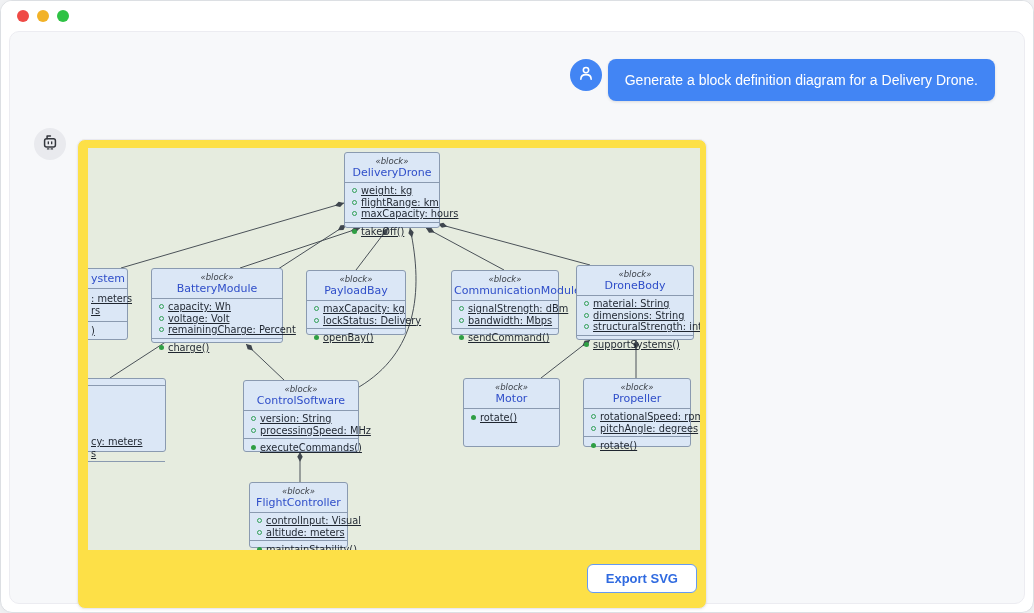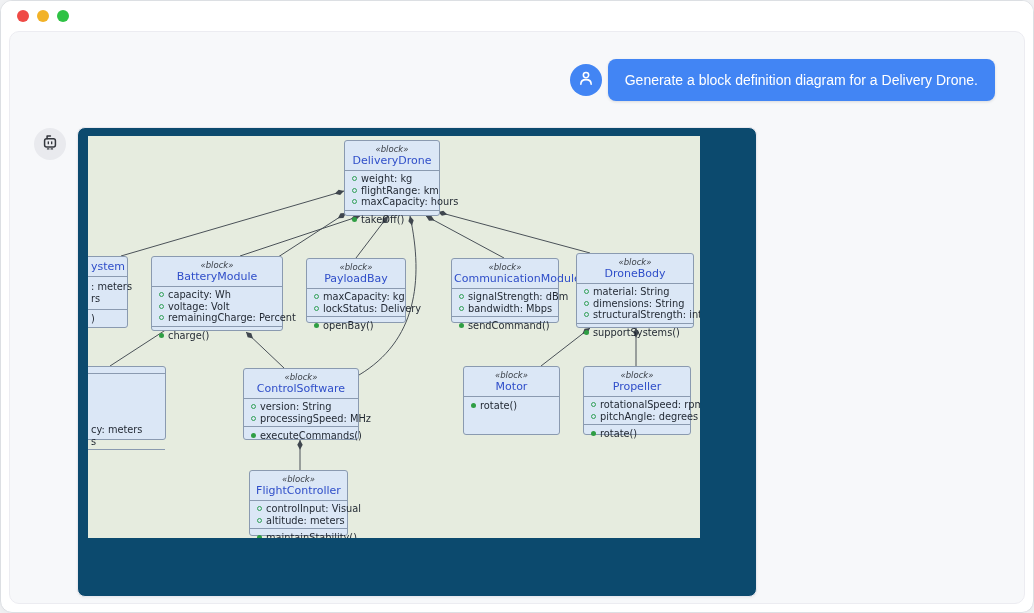--- a/index.html
+++ b/index.html
@@ -16,57 +16,57 @@
   .dot.red { background:#ef4a46; }
   .dot.yellow { background:#f2b227; }
   .dot.green { background:#2ec244; }
 
   .panel {
     position: absolute; left: 8px; right: 8px; top: 30px; bottom: 8px;
     background: #f7f8fa; border: 1px solid #ececf1; border-radius: 10px;
   }
 
   
-  .chat-row { position: absolute; top: 27px; right: 29px; display: flex; align-items: center; gap: 6px; }
+  .chat-row { position: absolute; top: 27px; right: 29px; display: flex; gap: 6px; }
   .avatar { width: 32px; height: 32px; border-radius: 50%; flex: 0 0 auto;
             display: flex; align-items: center; justify-content: center; }
   .avatar.user { background: #4285f4; }
   .bubble {
     background: #4285f4; color: #fff; font-size: 14px; line-height: 20px;
     padding: 11px 17px; border-radius: 8px; box-shadow: 0 1px 3px rgba(0,0,0,.12);
   }
 
   
   .bot-avatar { position: absolute; left: 24px; top: 96px; width: 32px; height: 32px;
     border-radius: 50%; background: #e9eaee; display:flex; align-items:center; justify-content:center; }
 
   .card {
-    position: absolute; left: 67px; top: 95px; width: 680px; height: 470px;
-    background: #0c4a6e; border: 1px solid #e9e9ef; border-radius: 8px;
+    position: absolute; left: 67px; top: 107px; width: 630px; height: 470px;
+    background: #fde047; border: 1px solid #e9e9ef; border-radius: 8px;
     box-shadow: 0 1px 3px rgba(0,0,0,.05);
   }
   .canvas {
     position: absolute; left: 10px; top: 8px; width: 612px; height: 402px;
     background: #e6ecdf; overflow: hidden;
   }
   .canvas svg.wires { position: absolute; inset: 0; width: 612px; height: 402px; }
   .conn { fill: none; stroke: #4a5158; stroke-width: 1; }
 
   
   .blk {
     position: absolute; background: #dbe7f6; border: 1px solid #8a9ab0; border-radius: 3px;
     display: flex; flex-direction: column;
     font-family: "DejaVu Sans", sans-serif; color: #1f2630;
   }
   .blk .hd { flex: 0 0 auto; text-align: center; padding: 3px 2px 3px; border-bottom: 1px solid #8a9ab0; }
   .blk .st { font-size: 8.5px; font-style: italic; color: #3a3f46; line-height: 10px; }
   .blk .nm { font-size: 11px; color: #2f4ec9; line-height: 13px; }
   .blk .at { flex: 1 1 auto; padding: 2px 0; border-bottom: 1px solid #8a9ab0; display:flex; flex-direction:column; justify-content:center; }
   .blk .op { flex: 0 0 auto; padding: 3px 0; display:flex; flex-direction:column; justify-content:center; }
-  .blk .row { display: flex; align-items: center; font-size: 9.8px; line-height: 11.5px; padding: 0 3px; white-space: nowrap; }
+  .blk .row { display: flex; align-items: center; font-size: 9.8px; line-height: 11.5px; padding: 0 3px; white-space: nowrap; text-decoration: underline; }
   .ic { width: 5px; height: 5px; border-radius: 50%; margin: 0 4px 0 4px; flex: 0 0 auto; }
   .attr-ic { border: 1px solid #2f9e55; background: transparent; }
   .op-ic { background: #2f9e44; }
   .blk.partial .hd { text-align: left; padding-left: var(--cut); }
   .blk.partial .row { padding-left: var(--cut); }
 
   
   .actions { position: absolute; right: 9px; top: 424px; display: flex; gap: 12px; }
   .btn {
     height: 29px; padding: 0 18px; background: #fff; border: 1px solid #659af3;
@@ -359,17 +359,18 @@
             </div>
             <div class="op">
               <div class="row">
                 <span class="ic op-ic"></span>
                 <span>maintainStability()</span>
               </div>
             </div>
           </div>
         </div>
       <div class="actions">
+        <button class="btn">Export SVG</button>
       </div>
     </div>
 
   </div>
 </div>
 
 </body></html>

